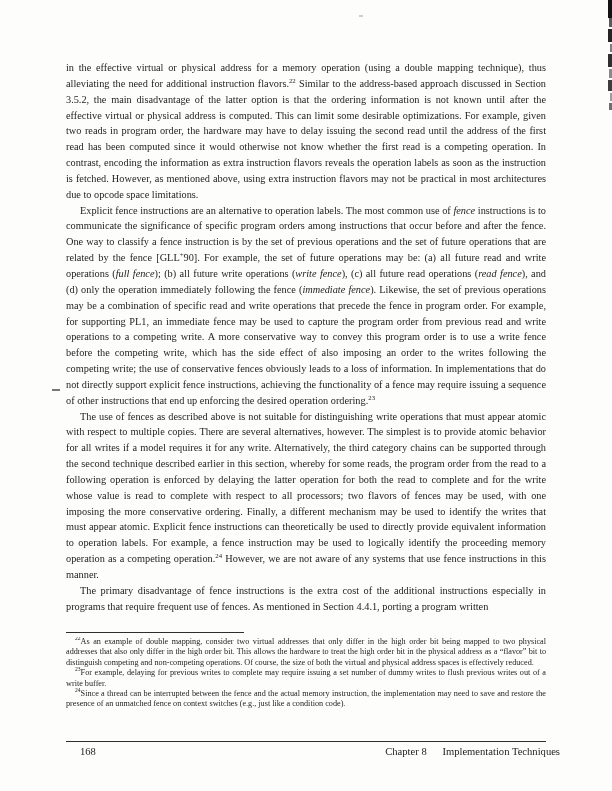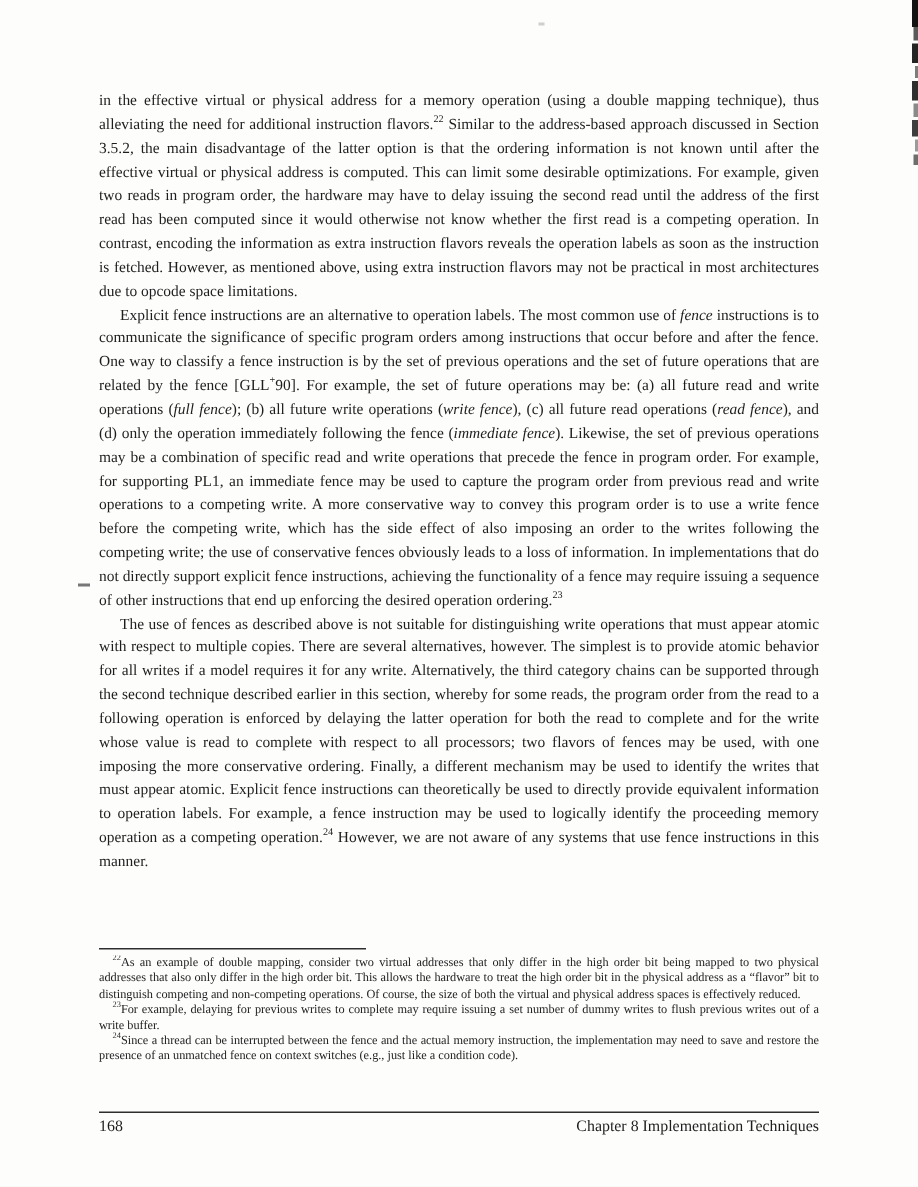--- a/index.html
+++ b/index.html
@@ -35,25 +35,25 @@
     text-align:justify;
   }
   .footnotes p { margin:0; text-indent:9px; }
   .footnotes sup { font-size:5.6px; line-height:0; vertical-align:super; }
   
   .footer-rule {
     position:absolute; left:66px; top:741px; width:480px; height:0;
     border-top:1.4px solid #2e2e2e;
   }
   .footer {
-    position:absolute; left:66px; top:746px; width:480px;
+    position:absolute; left:80px; top:746px; width:480px;
     display:flex; justify-content:space-between; align-items:flex-end;
     font-size:10.6px;
   }
-  .footer .right span + span { }
+  .footer .right span + span { margin-left:13px; }
   
   .artifact { position:absolute; }
 </style>
 </head>
 <body>
 
 <div class="page">
 
   <div class="artifact" style="left:608px; top:0; width:4px; height:18px; background:#131313;"></div>
   <div class="artifact" style="left:609px; top:18px; width:3px; height:9px; background:#5a5a5a;"></div>
@@ -64,20 +64,21 @@
   <div class="artifact" style="left:608px; top:80px; width:4px; height:11px; background:#3d3d3d;"></div>
   <div class="artifact" style="left:610px; top:93px; width:2px; height:8px; background:#9b9b9b;"></div>
   <div class="artifact" style="left:609px; top:103px; width:3px; height:7px; background:#6e6e6e;"></div>
   <div class="artifact" style="left:359px; top:15px; width:4px; height:2px; background:#cfcfcf;"></div>
   <div class="artifact" style="left:52px; top:389px; width:8px; height:1.5px; background:#777777;"></div>
 
   <div class="body-text">
       <p>in the effective virtual or physical address for a memory operation (using a double mapping technique), thus alleviating the need for additional instruction flavors.<sup>22</sup>  Similar to the address-based approach discussed in Section 3.5.2, the main disadvantage of the latter option is that the ordering information is not known until after the effective virtual or physical address is computed.  This can limit some desirable optimizations.  For example, given two reads in program order, the hardware may have to delay issuing the second read until the address of the first read has been computed since it would otherwise not know whether the first read is a competing operation.  In contrast, encoding the information as extra instruction flavors reveals the operation labels as soon as the instruction is fetched.  However, as mentioned above, using extra instruction flavors may not be practical in most architectures due to opcode space limitations.</p>
       <p class="indent">Explicit fence instructions are an alternative to operation labels.  The most common use of <em>fence</em> instructions is to communicate the significance of specific program orders among instructions that occur before and after the fence.  One way to classify a fence instruction is by the set of previous operations and the set of future operations that are related by the fence [GLL<sup>+</sup>90].  For example, the set of future operations may be: (a) all future read and write operations (<em>full fence</em>); (b) all future write operations (<em>write fence</em>), (c) all future read operations (<em>read fence</em>), and (d) only the operation immediately following the fence (<em>immediate fence</em>).  Likewise, the set of previous operations may be a combination of specific read and write operations that precede the fence in program order.  For example, for supporting PL1, an immediate fence may be used to capture the program order from previous read and write operations to a competing write.  A more conservative way to convey this program order is to use a write fence before the competing write, which has the side effect of also imposing an order to the writes following the competing write; the use of conservative fences obviously leads to a loss of information. In implementations that do not directly support explicit fence instructions, achieving the functionality of a fence may require issuing a sequence of other instructions that end up enforcing the desired operation ordering.<sup>23</sup></p>
       <p class="indent">The use of fences as described above is not suitable for distinguishing write operations that must appear atomic with respect to multiple copies.  There are several alternatives, however.  The simplest is to provide atomic behavior for all writes if a model requires it for any write.  Alternatively, the third category chains can be supported through the second technique described earlier in this section, whereby for some reads, the program order from the read to a following operation is enforced by delaying the latter operation for both the read to complete and for the write whose value is read to complete with respect to all processors; two flavors of fences may be used, with one imposing the more conservative ordering.  Finally, a different mechanism may be used to identify the writes that must appear atomic.  Explicit fence instructions can theoretically be used to directly provide equivalent information to operation labels.  For example, a fence instruction may be used to logically identify the proceeding memory operation as a competing operation.<sup>24</sup>  However, we are not aware of any systems that use fence instructions in this manner.</p>
+      <p class="indent">The primary disadvantage of fence instructions is the extra cost of the additional instructions especially in programs that require frequent use of fences.  As mentioned in Section 4.4.1, porting a program written</p>
     </div>
 
   <div class="footnote-sep"></div>
   <div class="footnotes">
       <p class="indent"><sup>22</sup>As an example of double mapping, consider two virtual addresses that only differ in the high order bit being mapped to two physical addresses that also only differ in the high order bit.  This allows the hardware to treat the high order bit in the physical address as a “flavor” bit to distinguish competing and non-competing operations. Of course, the size of both the virtual and physical address spaces is effectively reduced.</p>
       <p class="indent"><sup>23</sup>For example, delaying for previous writes to complete may require issuing a set number of dummy writes to flush previous writes out of a write buffer.</p>
       <p class="indent"><sup>24</sup>Since a thread can be interrupted between the fence and the actual memory instruction, the implementation may need to save and restore the presence of an unmatched fence on context switches (e.g., just like a condition code).</p>
     </div>
 
   <div class="footer-rule"></div>

